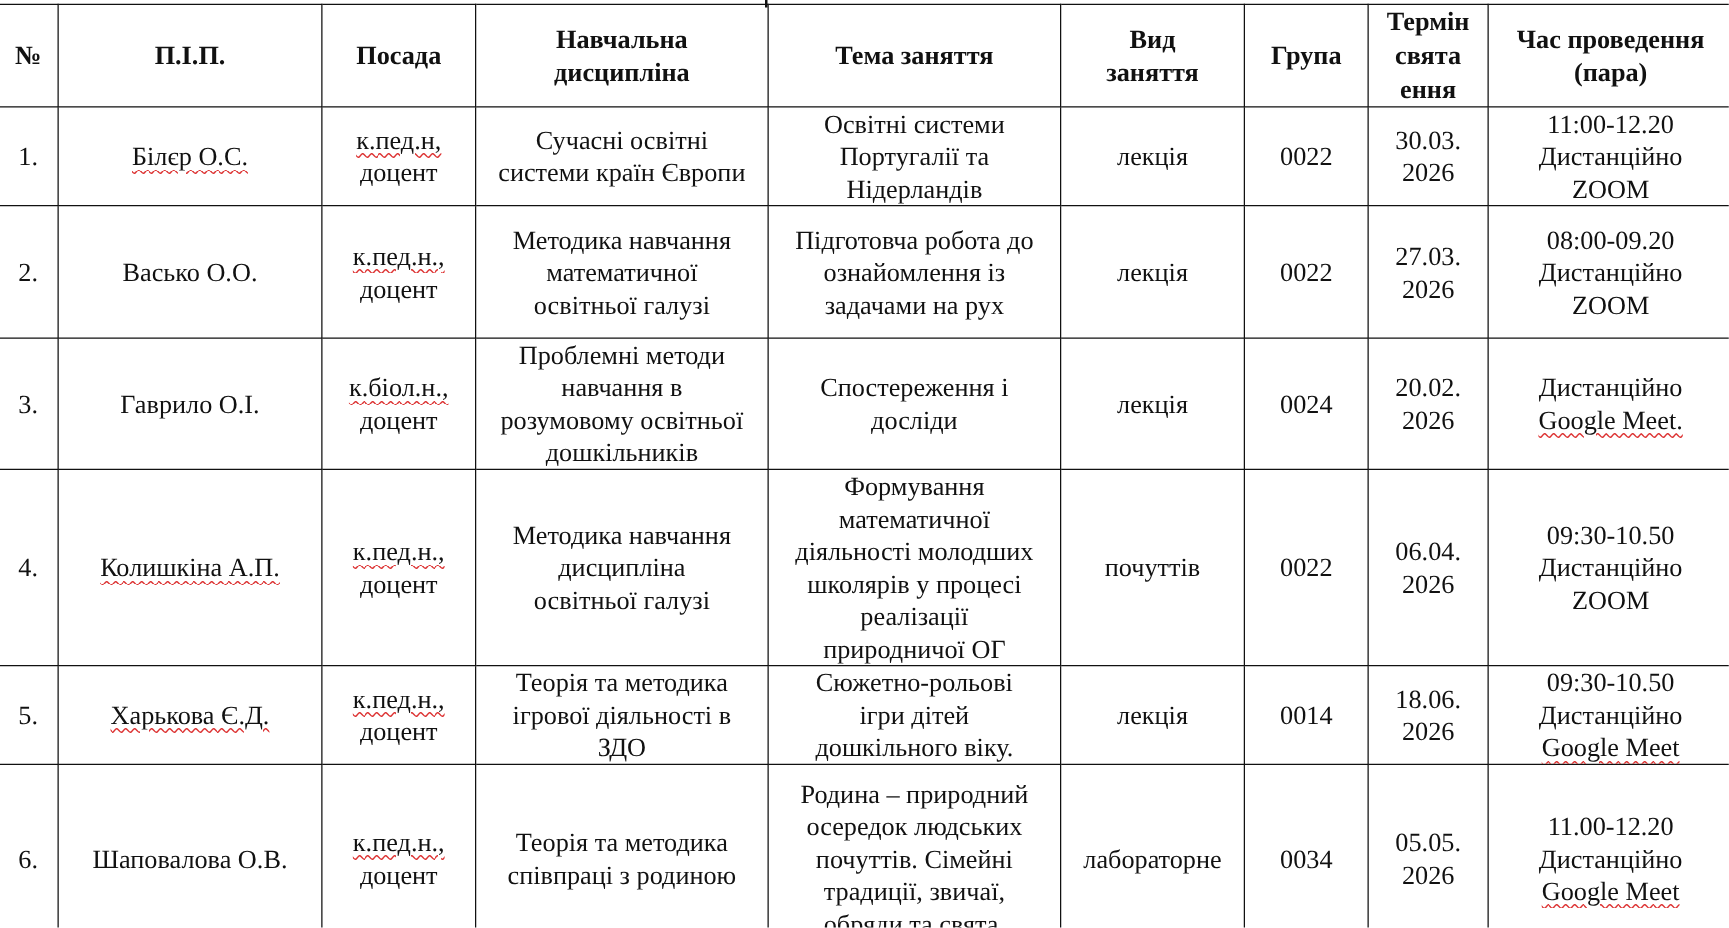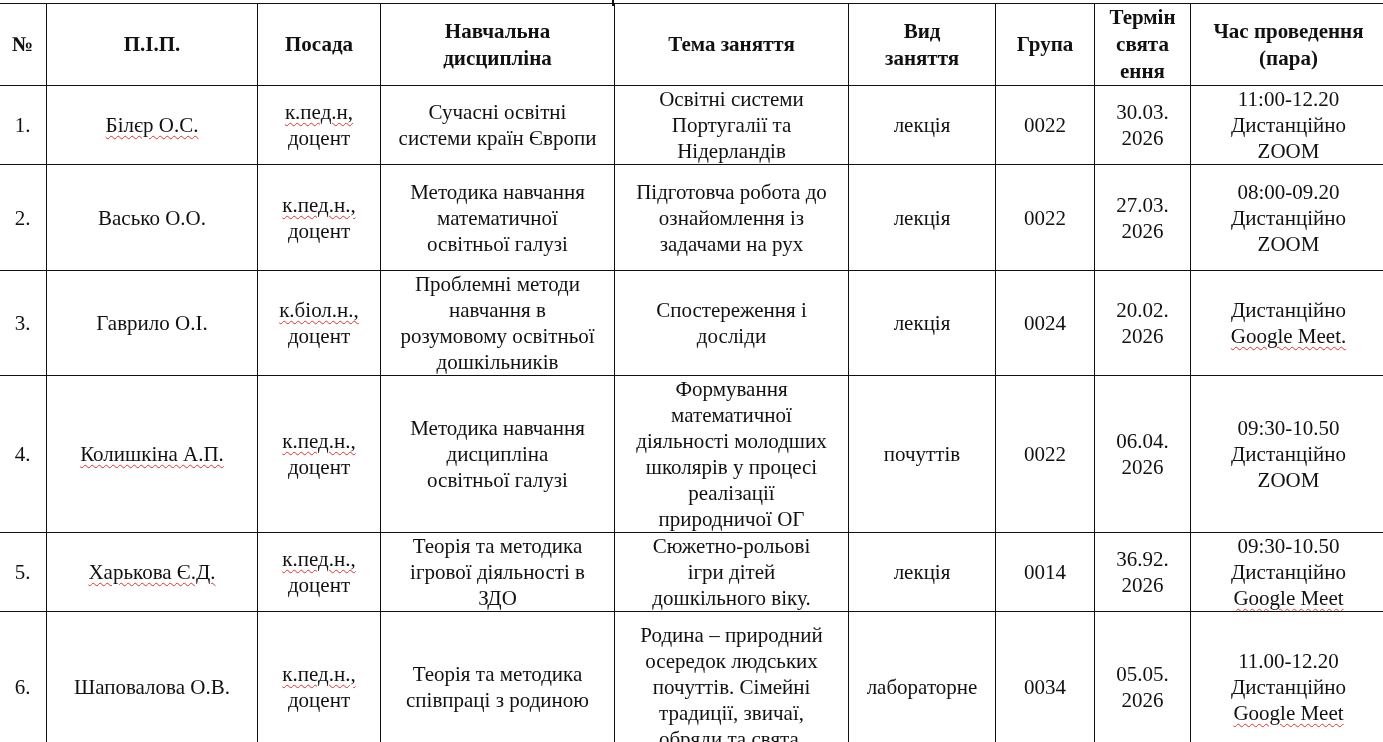--- a/index.html
+++ b/index.html
@@ -238,21 +238,21 @@
         <span class="cell-line">ЗДО</span>
       </td>
       <td>
         <span class="cell-line">Сюжетно-рольові</span>
         <span class="cell-line">ігри дітей</span>
         <span class="cell-line">дошкільного віку.</span>
       </td>
       <td>лекція</td>
       <td>0014</td>
       <td>
-        <span class="cell-line">36.92.</span>
+        <span class="cell-line">18.06.</span>
         <span class="cell-line">2026</span>
       </td>
       <td>
         <span class="cell-line">09:30-10.50</span>
         <span class="cell-line">Дистанційно</span>
         <span class="cell-line spell">Google Meet</span>
       </td>
     </tr>
 
     <tr class="row-h6">

